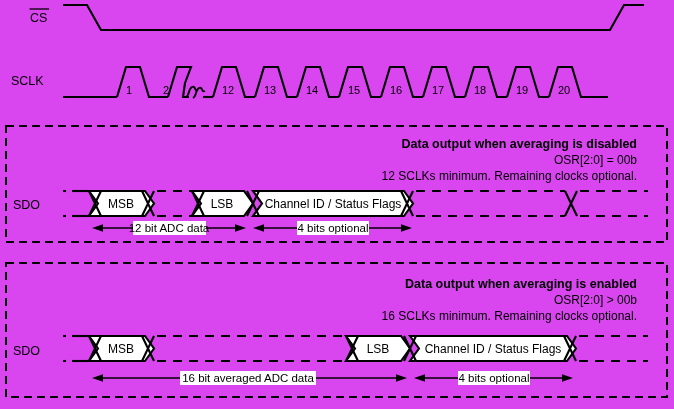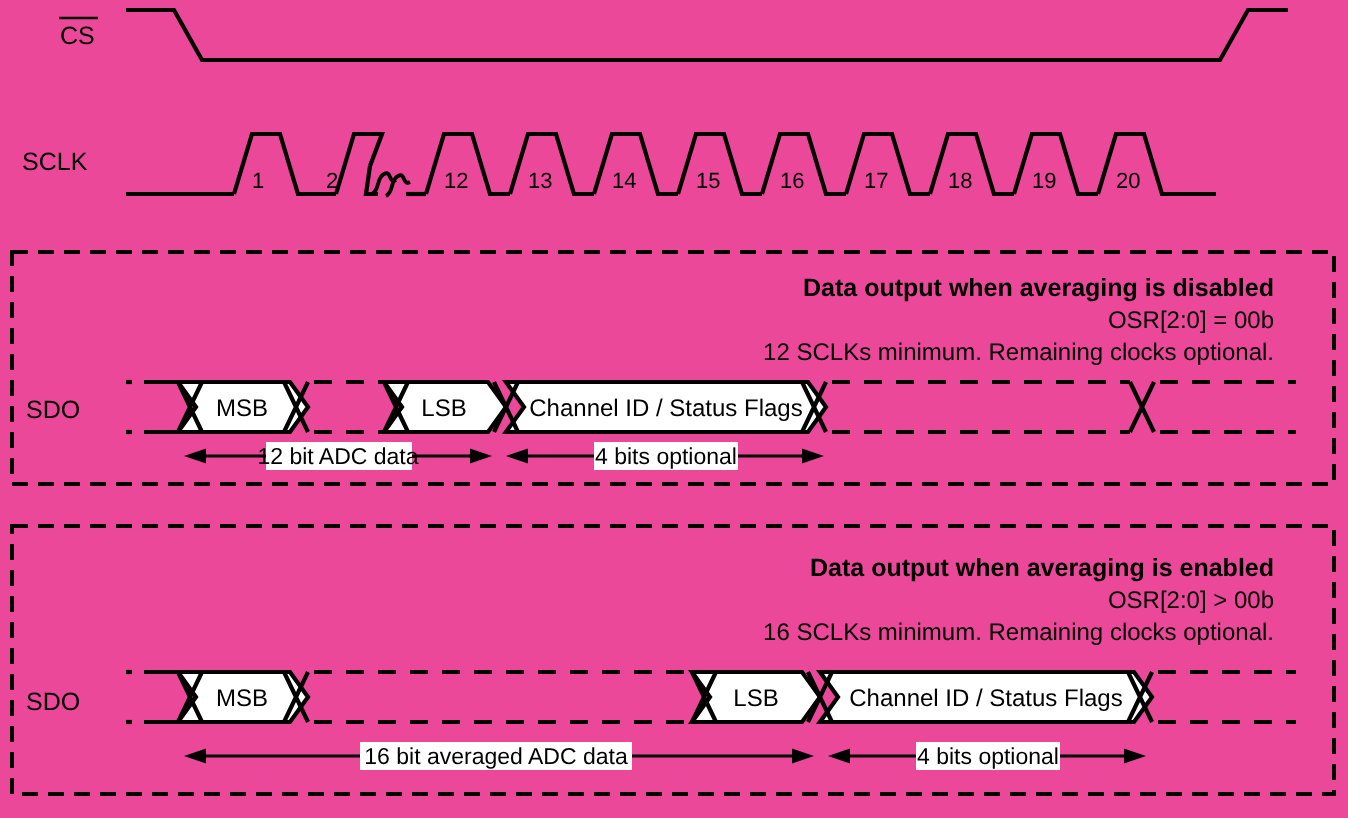--- a/index.html
+++ b/index.html
@@ -4,21 +4,21 @@
 <style>
   html, body {
     margin: 0;
     padding: 0;
     background: #ffffff;
   }
   #root {
     position: relative;
     width: 674px;
     height: 409px;
-    background: #ec4899;
+    background: #d946ef;
     font-family: "Liberation Sans", sans-serif;
     overflow: hidden;
   }
   svg { display: block; }
   .wf {
     fill: none;
     stroke: #000000;
     stroke-width: 2.1;
     stroke-linecap: butt;
     stroke-linejoin: miter;

